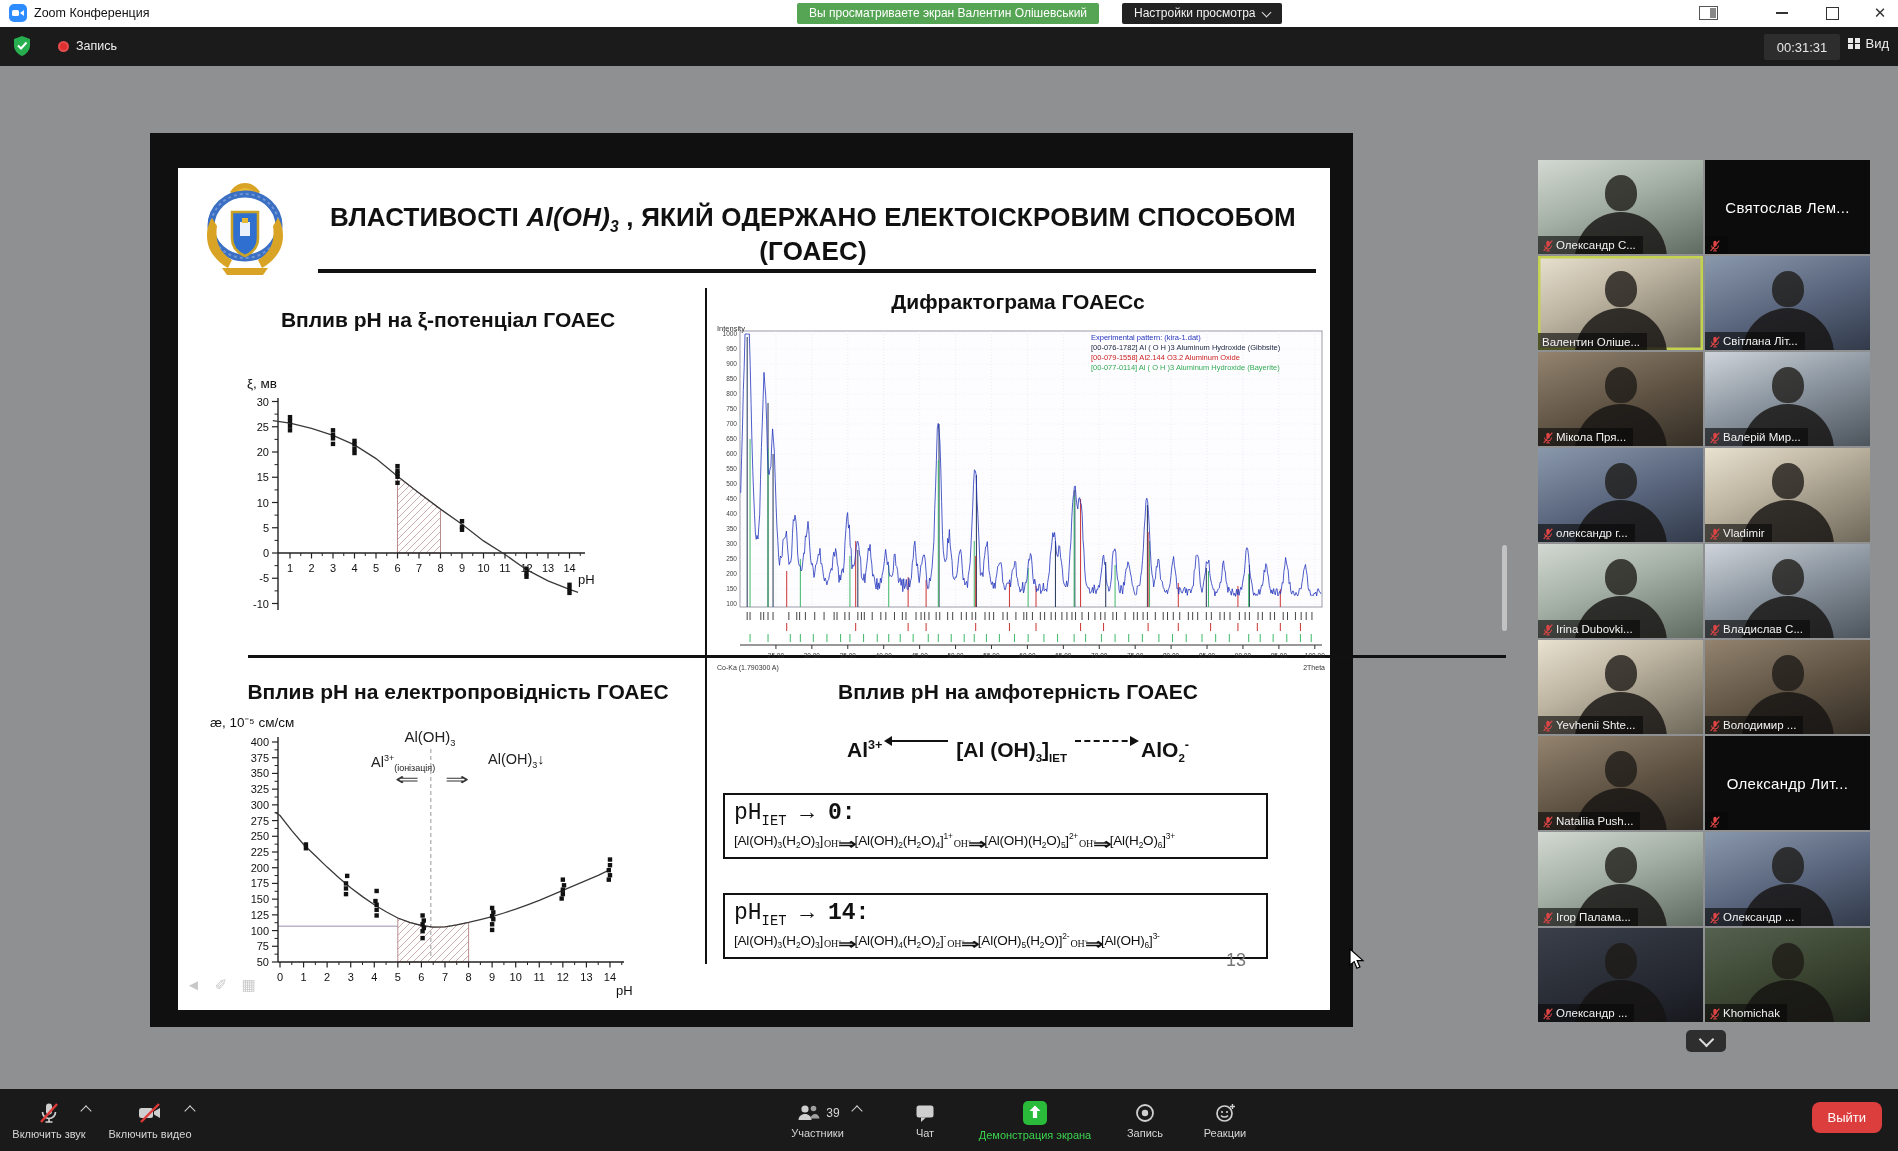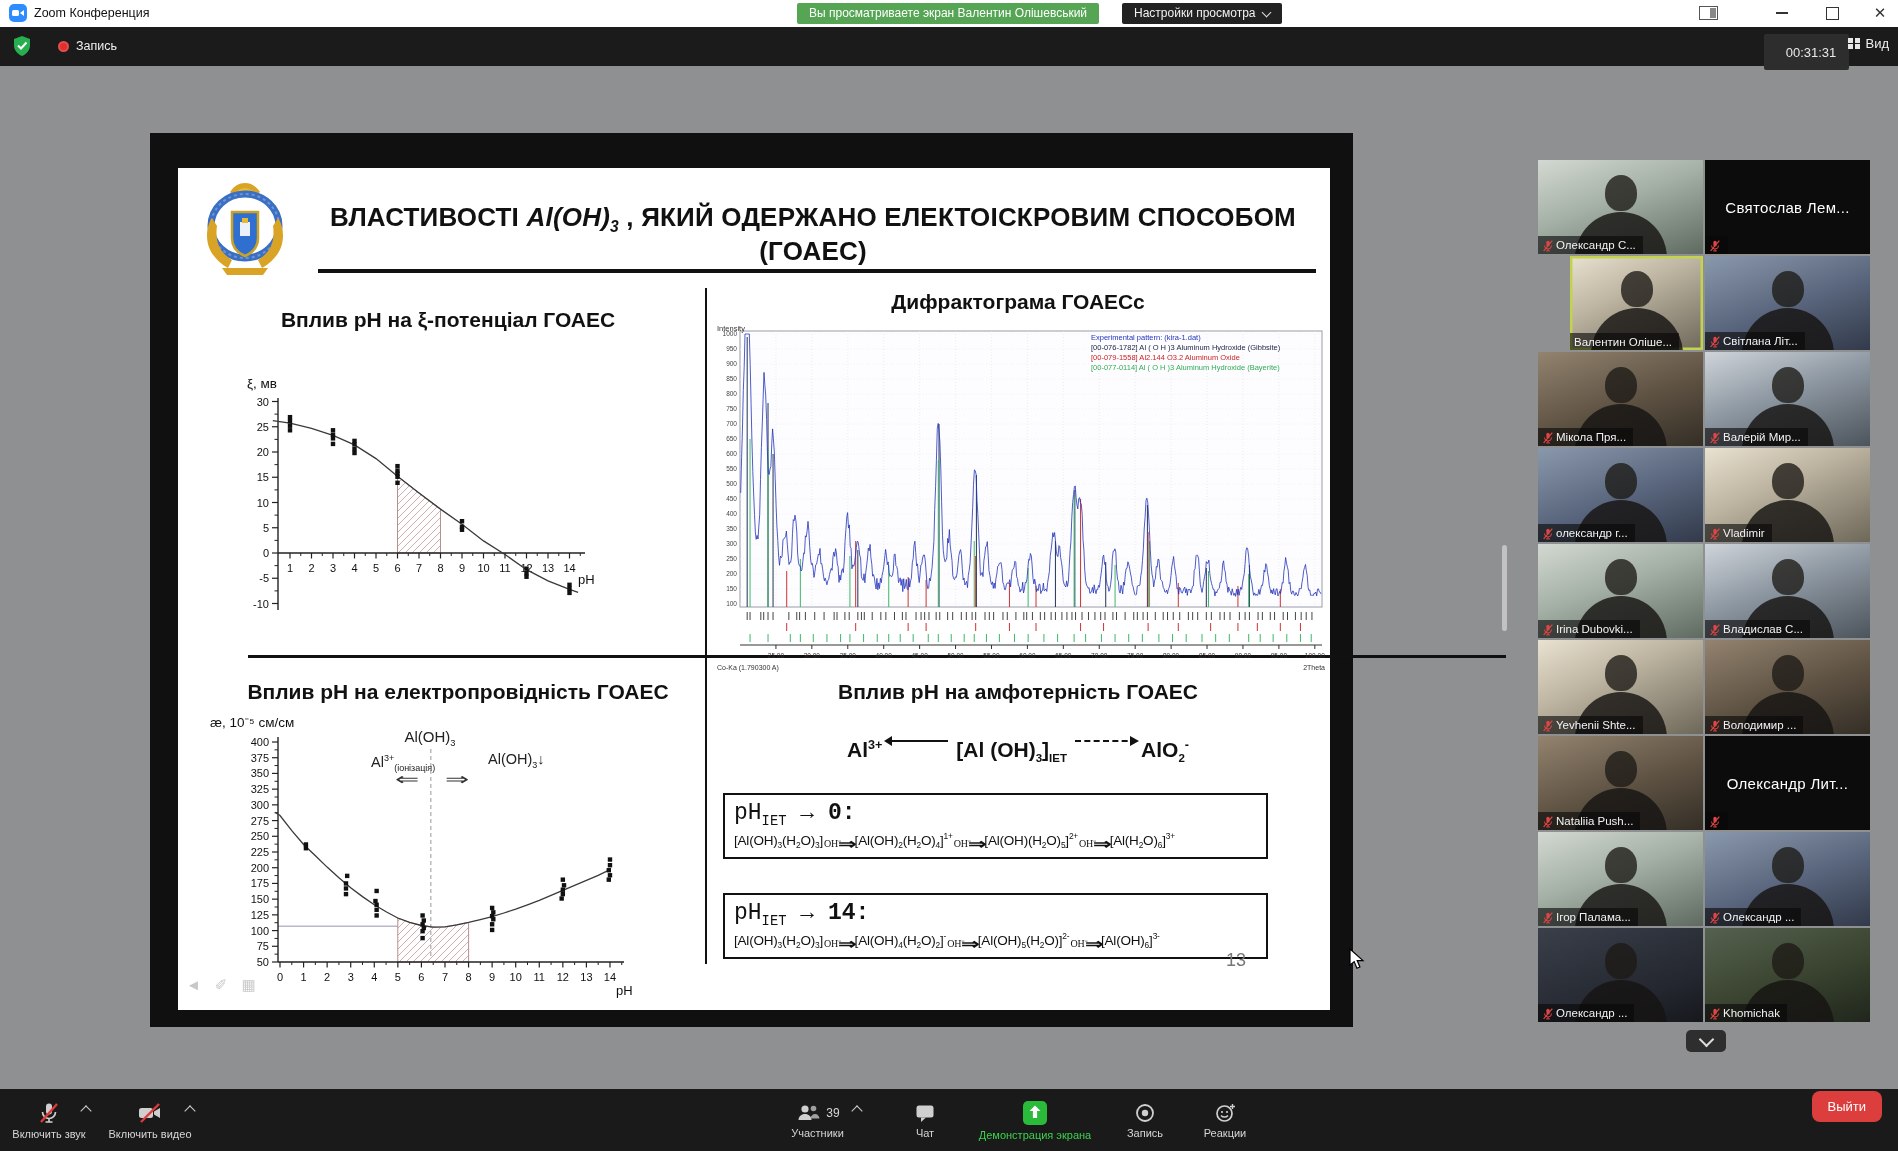--- a/index.html
+++ b/index.html
@@ -18,21 +18,21 @@
   #btn-layout{left:1688px;} #btn-min{left:1762px;} #btn-max{left:1812px;} #btn-close{left:1860px;font-size:15px;}
   #btn-layout .pane{width:17px;height:12px;border:1.2px solid #555;position:relative;}
   #btn-layout .pane:after{content:"";position:absolute;right:1px;top:1px;bottom:1px;width:6px;background:#888;}
   #btn-min .bar{width:12px;height:1.6px;background:#333;}
   #btn-max .box{width:11px;height:11px;border:1.3px solid #333;}
   
   #topbar{position:absolute;left:0;top:27px;width:1898px;height:39px;background:#1b1b1b;}
   #security-shield{position:absolute;left:13px;top:9px;}
   #rec-dot{position:absolute;left:58px;top:14px;width:11px;height:11px;border-radius:50%;background:#e02f2f;box-shadow:inset 0 0 0 2px rgba(255,255,255,.15);}
   #rec-label{position:absolute;left:76px;top:12px;color:#eee;font-size:12.5px;}
-  #timer-box{position:absolute;left:1764px;top:7px;width:76px;height:36px;background:#2d2d2d;color:#e8e8e8;font-size:13px;display:flex;align-items:center;justify-content:center;border-radius:2px;padding-left:9px;}
+  #timer-box{position:absolute;left:1764px;top:7px;width:76px;height:26px;background:#2d2d2d;color:#e8e8e8;font-size:13px;display:flex;align-items:center;justify-content:center;border-radius:2px;}
   #view-btn{position:absolute;left:1848px;top:9px;display:flex;align-items:center;gap:6px;color:#f0f0f0;font-size:13px;}
   .grid-ic{display:grid;grid-template-columns:5px 5px;grid-template-rows:5px 5px;gap:1.5px;}
   .grid-ic i{background:#e8e8e8;}
   
   #letterbox{position:absolute;left:150px;top:133px;width:1203px;height:894px;background:#101010;}
   #slide{position:absolute;left:28px;top:35px;width:1152px;height:842px;background:#ffffff;color:#111;}
   #slide-title{position:absolute;left:130px;top:34px;width:1010px;text-align:center;font-size:26px;font-weight:bold;letter-spacing:.2px;}
   #slide-title sub{font-size:.6em;}
   #title-rule{position:absolute;left:140px;top:101px;width:998px;height:3.5px;background:#111;}
   #v-divider{position:absolute;left:527px;top:120px;width:2px;height:676px;background:#111;}
@@ -66,21 +66,21 @@
   .oh .oha{font-size:15px;transform:scaleX(1.45);font-weight:bold;}
   .arrL{display:inline-block;width:62px;height:1.8px;background:#111;margin:0 8px 0 4px;vertical-align:15px;position:relative;}
   .arrL:before{content:"";position:absolute;left:-2px;top:-4.2px;border:5px solid transparent;border-right:8px solid #111;border-left:0;}
   .arrR{display:inline-block;width:62px;height:0;border-top:2px dashed #111;margin:0 4px 0 8px;vertical-align:15px;position:relative;}
   .arrR:after{content:"";position:absolute;right:-2px;top:-6px;border:5px solid transparent;border-left:9px solid #111;border-right:0;}
   #page-number{position:absolute;left:1048px;top:782px;font-size:18px;color:#777;}
   #ghost-controls{position:absolute;left:8px;top:808px;display:flex;gap:14px;font-size:15px;color:#777;opacity:.4;}
   
   #participants{position:absolute;left:1538px;top:160px;width:332px;height:863px;overflow:hidden;display:grid;grid-template-columns:1fr 1fr;grid-auto-rows:94px;gap:2px;}
   .tile{position:relative;background:#000;overflow:hidden;}
-  .tile.active{box-shadow:inset 0 0 0 2.5px #c3d24f;margin-left:32px;}
+  .tile.active{box-shadow:inset 0 0 0 2.5px #c3d24f;}
   .tile .sil-head{position:absolute;left:50%;top:16%;width:32px;height:36px;transform:translateX(-50%);background:rgba(28,25,22,.78);border-radius:50% 50% 46% 46%;}
   .tile .sil-body{position:absolute;left:50%;bottom:-6px;width:92px;height:48px;transform:translateX(-50%);background:rgba(22,20,18,.82);border-radius:48px 48px 0 0;}
   .p1{background:linear-gradient(160deg,#d3d9d2 0%,#a3afa4 45%,#5f6a60 100%);}
   .p2{background:linear-gradient(155deg,#e9e2d0 0%,#bdb4a1 40%,#6e685a 100%);}
   .p3{background:linear-gradient(160deg,#8a98ac 0%,#57637a 55%,#323a4a 100%);}
   .p4{background:linear-gradient(160deg,#93836f 0%,#5d5142 55%,#342e26 100%);}
   .p5{background:linear-gradient(160deg,#55614f 0%,#39432f 55%,#20261c 100%);}
   .p6{background:linear-gradient(160deg,#cfd4da 0%,#8e98a2 45%,#4c545c 100%);}
   .p7{background:linear-gradient(160deg,#3a3f4a 0%,#23262e 70%,#16181d 100%);}
   .pk{background:#0c0c0c;}
@@ -95,21 +95,21 @@
   .tb-btn .lbl{white-space:nowrap;}
   .tb-caret{position:absolute;top:14px;width:7px;height:7px;border-right:1.6px solid #cfcfcf;border-bottom:1.6px solid #cfcfcf;transform:rotate(-135deg);}
   #btn-mute{left:6px;width:86px;} #btn-mute .tb-caret{right:2px;}
   #btn-video{left:100px;width:100px;} #btn-video .tb-caret{right:6px;}
   #btn-parts{left:770px;width:95px;} #btn-parts .tb-caret{right:4px;}
   #btn-chat{left:895px;width:60px;}
   #btn-share{left:965px;width:140px;color:#3bd24d;}
   #btn-rec{left:1115px;width:60px;}
   #btn-react{left:1185px;width:80px;align-items:center;}
   .pc-row{display:flex;align-items:center;gap:5px;}
-  #btn-leave{position:absolute;right:16px;top:2px;background:#dc3d3d;color:#fff;font-size:13px;padding:8px 16px;border-radius:8px;border:none;}
+  #btn-leave{position:absolute;right:16px;top:13px;background:#dc3d3d;color:#fff;font-size:13px;padding:8px 16px;border-radius:8px;border:none;}
   
   #cursor{position:absolute;left:1349px;top:948px;}
 </style>
 </head>
 <body>
 
 <div id="app">
 
   <div id="titlebar">
     <div id="zoom-app-icon"></div>

